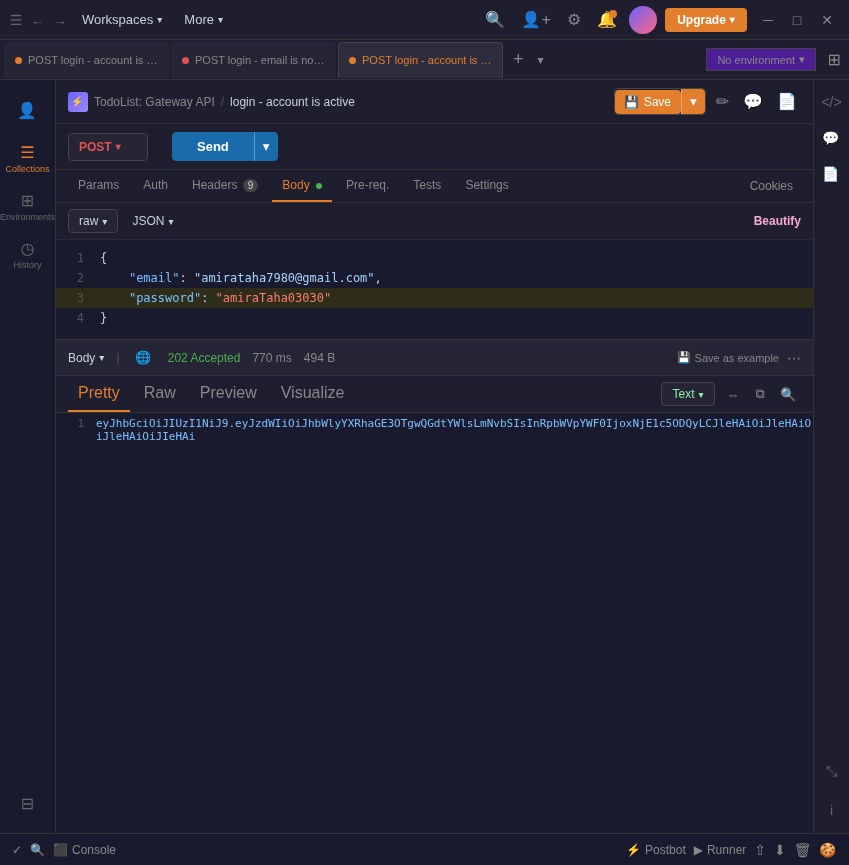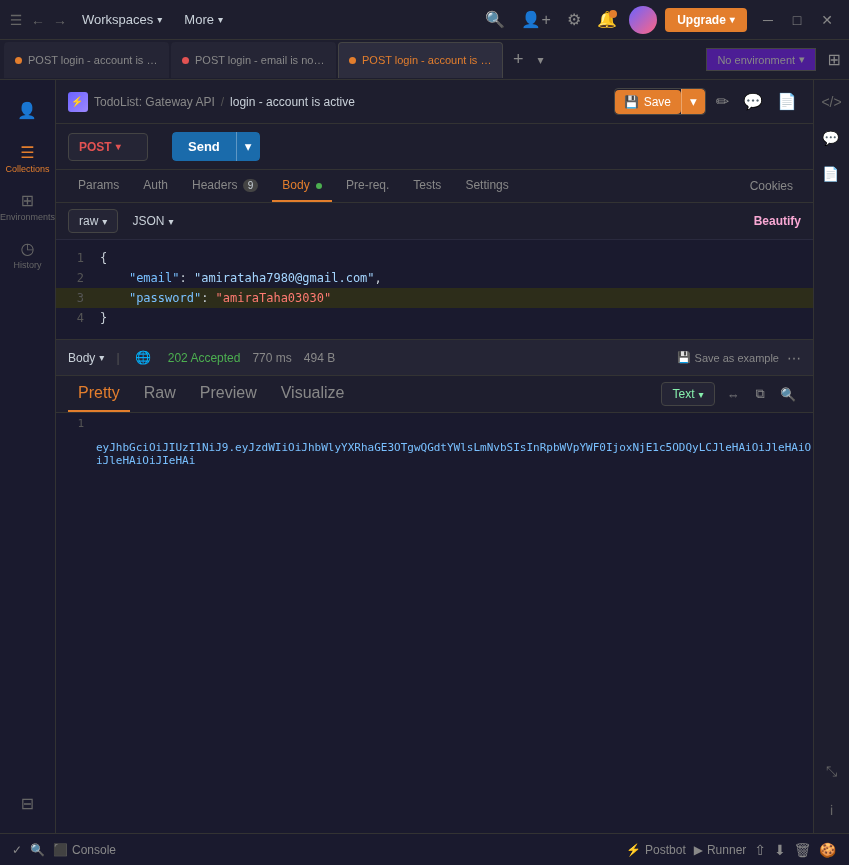--- a/index.html
+++ b/index.html
@@ -270,21 +270,21 @@
       border-radius: 4px;
       padding: 7px 12px;
       color: #c9d1d9;
       font-size: 12px;
       outline: none;
     }
     .send-btn {
       display: flex; align-items: center; gap: 4px;
       background: #1a6bab;
       border: none; color: #fff;
-      padding: 7px 16px; border-radius: 4px 0 0 4px;
+      padding: 7px 25px; border-radius: 4px 0 0 4px;
       cursor: pointer; font-size: 13px; font-weight: 600; text-align: right;
     }
     .send-dropdown {
       background: #1a6bab;
       border: none; border-left: 1px solid rgba(255,255,255,0.3);
       color: #fff; padding: 7px 8px;
       cursor: pointer; border-radius: 0 4px 4px 0;
     }
 
     
@@ -480,21 +480,20 @@
       text-align: right;
       padding-right: 12px;
       color: #555;
       flex-shrink: 0;
     }
     .resp-content {
       flex: 1;
       word-break: break-all;
       color: #79c0ff;
       overflow: hidden;
-      margin-top: 24px;
     }
 
     
     .bottom-bar {
       height: 32px;
       background: #1a1a2e;
       border-top: 1px solid #333;
       display: flex;
       align-items: center;
       padding: 0 12px;

